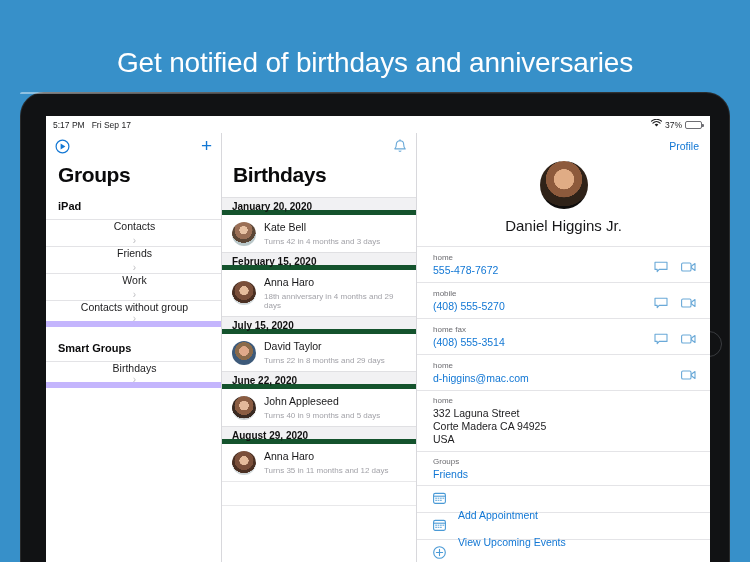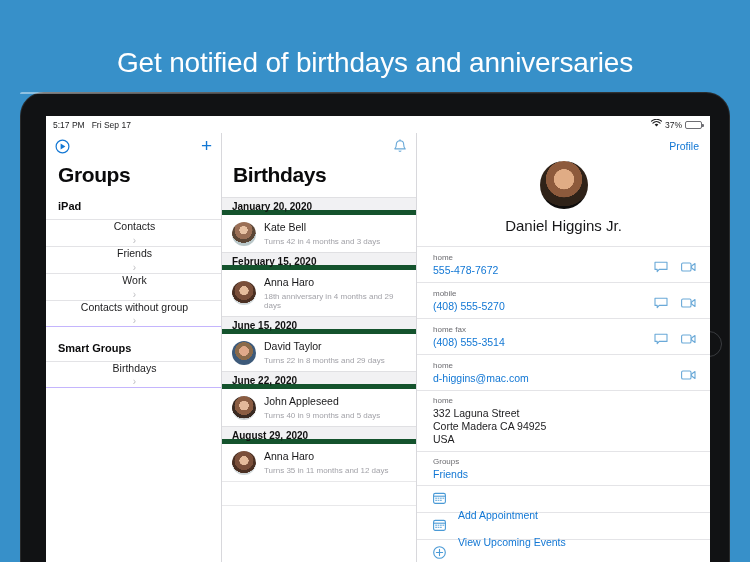--- a/index.html
+++ b/index.html
@@ -93,21 +93,21 @@
   .sec-head {
     font-size: 11px; font-weight: bold; color: #0b0b0c;
     padding: 3px 12px 7px 12px;
   }
   .grp-row {
     display: flex; align-items: center; justify-content: space-between;
     height: 27px; padding: 0 10px 0 12px;
     border-top: 1px solid #e3e3e6;
     font-size: 10.5px; color: #1c1c1e; cursor: pointer; flex-direction: column;
   }
-  .grp-row:last-of-type { border-bottom: 1px solid #c4b5fd; }
+  .grp-row:last-of-type { border-bottom: 6px solid #c4b5fd; }
   .chev { color: #c0c0c4; font-size: 10px; }
   .sec-gap { height: 12px; }
 
   
   .search-wrap { padding: 0 10px 9px 11px; }
   .search-field {
     display: flex; align-items: center; gap: 5px;
     background: #ececee; border-radius: 8px;
     height: 19px; padding: 0 7px;
   }
@@ -266,21 +266,21 @@
 
         <div class="bd-date">February 15, 2020</div>
         <div class="bd-row">
           <div class="av av-24 av-anna"></div>
           <div class="bd-texts">
             <span class="bd-name">Anna Haro</span>
             <span class="bd-sub">18th anniversary in 4 months and 29 days</span>
           </div>
         </div>
 
-        <div class="bd-date">June 15, 2020</div>
+        <div class="bd-date">July 15, 2020</div>
         <div class="bd-row">
           <div class="av av-24 av-david"></div>
           <div class="bd-texts">
             <span class="bd-name">David Taylor</span>
             <span class="bd-sub">Turns 22 in 8 months and 29 days</span>
           </div>
         </div>
 
         <div class="bd-date">June 22, 2020</div>
         <div class="bd-row">

